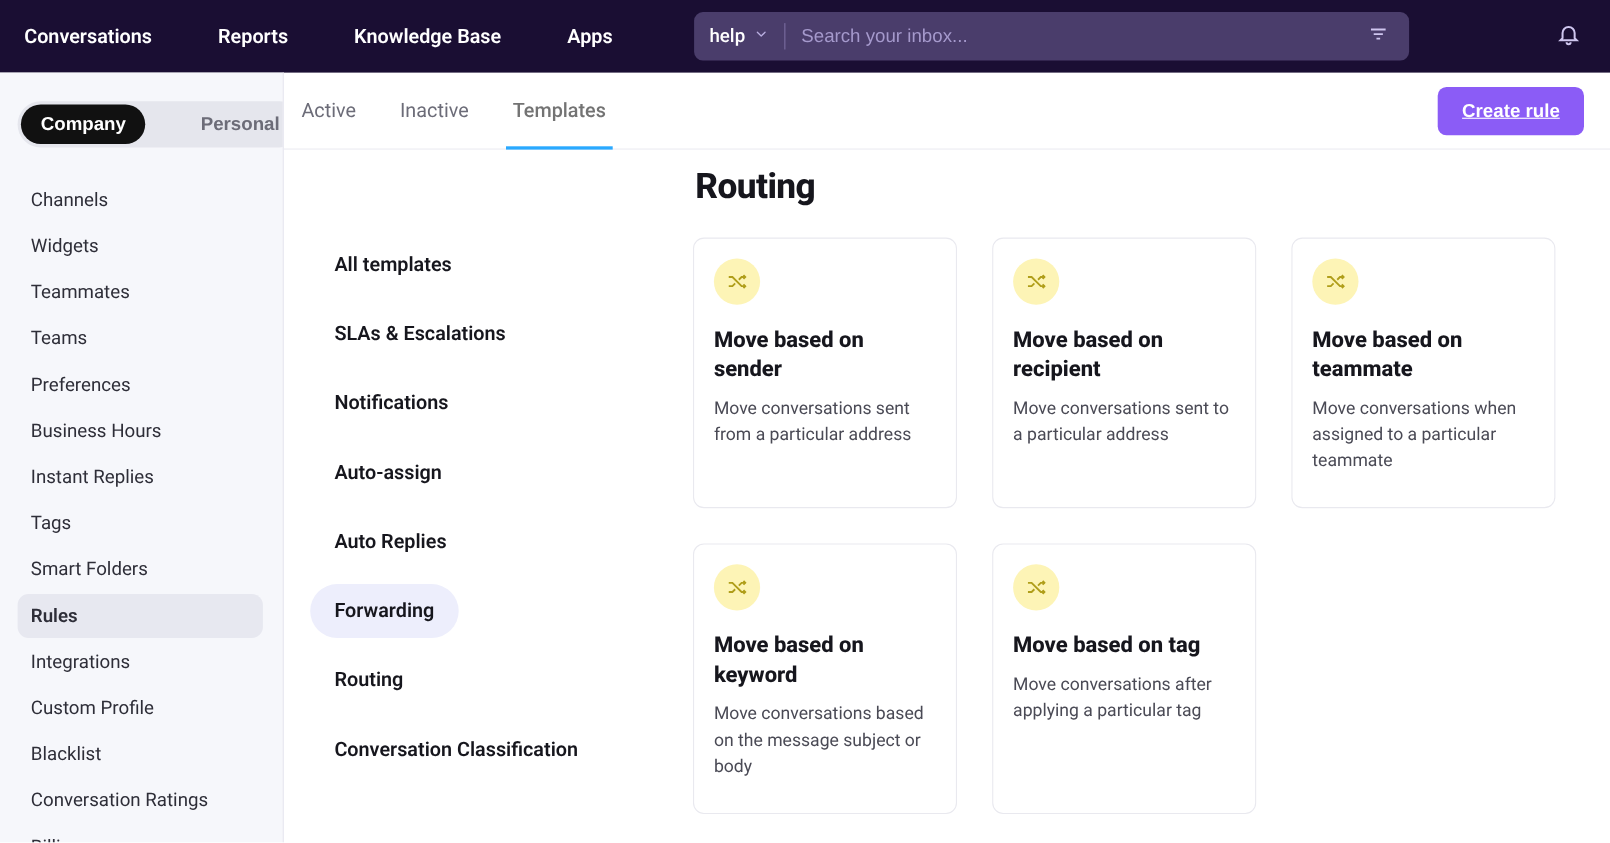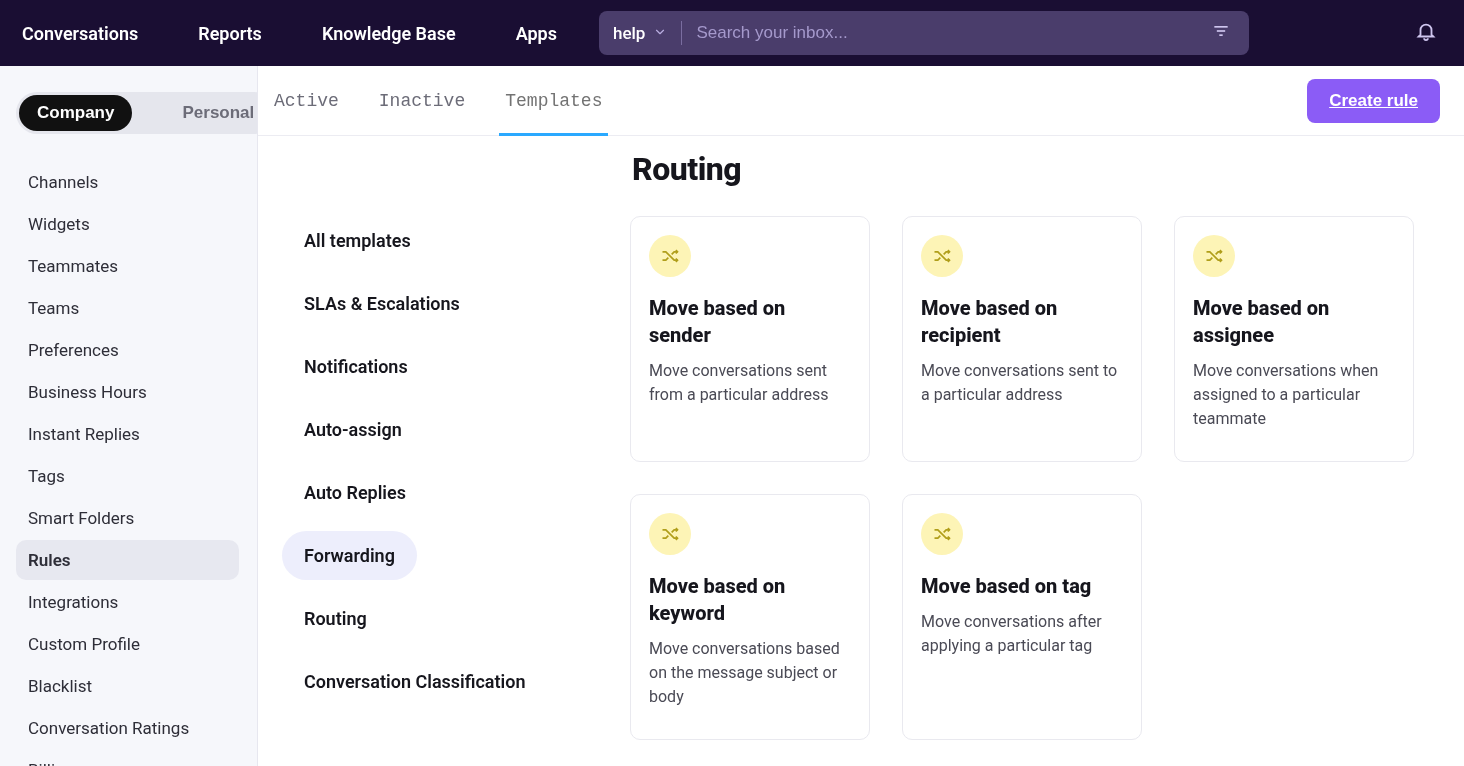--- a/index.html
+++ b/index.html
@@ -25,21 +25,21 @@
     gap: 60px;
     padding-left: 2px;
   }
   .topnav-item {
     color: #ffffff;
     font-size: 18px;
     font-weight: 600;
     cursor: pointer;
   }
   .search-wrap {
-    margin-left: 42px;
+    margin-left: 74px;
     display: flex;
     align-items: center;
     background: #4a3d6b;
     border-radius: 8px;
     height: 44px;
     width: 650px;
     padding: 0 14px;
   }
   .scope-sel {
     display: flex;
@@ -139,21 +139,20 @@
     display: flex;
     align-items: center;
     padding: 0 24px 0 16px;
     border-bottom: 1px solid #ececf2;
   }
   .tabs {
     display: flex;
     gap: 40px;
     height: 100%;
     align-items: center;
-    font-family: Liberation Mono, monospace;
   }
   .tab {
     font-size: 18px;
     color: #6c6c78;
     cursor: pointer;
     height: 100%;
     display: flex;
     align-items: center;
     position: relative;
   }
@@ -371,21 +370,21 @@
           <div class="card">
             <div class="card-icon">
               <svg viewBox="0 0 24 24">
                   <path d="M3 7h4l10 10h4"></path>
                   <path d="M19 15l2 2-2 2"></path>
                   <path d="M3 17h4l3-3"></path>
                   <path d="M14 10l3-3h4"></path>
                   <path d="M19 9l2-2-2-2"></path>
                 </svg>
             </div>
-            <div class="card-title">Move based on assignee</div>
+            <div class="card-title">Move based on teammate</div>
             <div class="card-desc">Move conversations when assigned to a particular teammate</div>
           </div>
 
           <div class="card">
             <div class="card-icon">
               <svg viewBox="0 0 24 24">
                   <path d="M3 7h4l10 10h4"></path>
                   <path d="M19 15l2 2-2 2"></path>
                   <path d="M3 17h4l3-3"></path>
                   <path d="M14 10l3-3h4"></path>

